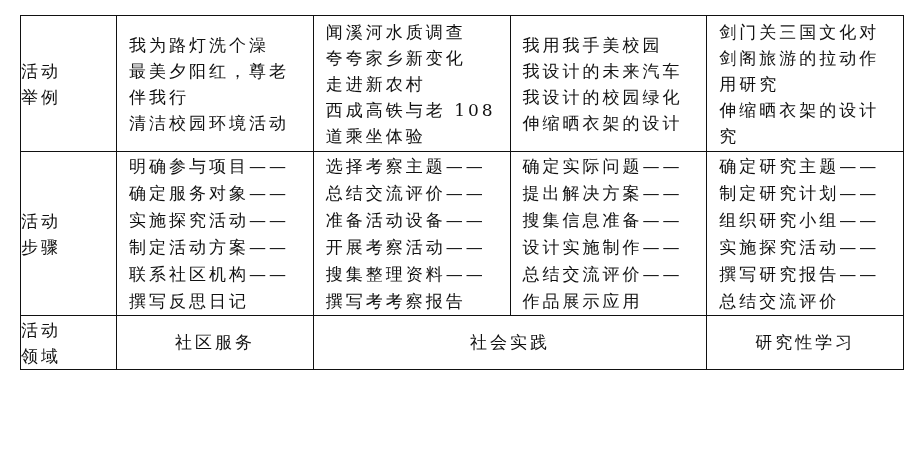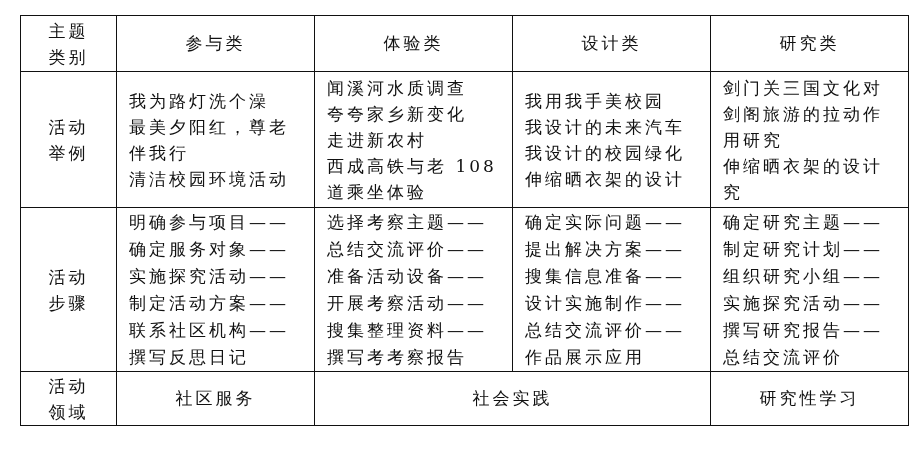--- a/index.html
+++ b/index.html
@@ -1,45 +1,35 @@
 <!DOCTYPE html>
 <html><head>
   <meta charset="utf-8">
   <style>
     html, body { margin: 0; padding: 0; background: #ffffff; }
     body { width: 918px; height: 450px; position: relative; overflow: hidden;
            font-family: "DejaVu Serif", "Liberation Serif", serif; color: #111; }
     table.grid { position: absolute; left: 20px; top: 15px; border-collapse: collapse; table-layout: fixed; width: 884px; }
     table.grid td { border: 1.5px solid #111; padding: 0; vertical-align: middle; font-size: 17px; letter-spacing: 3px; }
-    .c0 { width: 95px; text-align: center; line-height: 26px; }
+    .c0 { width: 95px; text-align: left; line-height: 26px; }
     .c { width: 197px; }
     .hdr { height: 55px; text-align: center; }
     .r-ex { height: 136px; }
     .r-st { height: 164px; }
     .r-dom { height: 54px; text-align: center; }
     .lines { padding-left: 12px !important; }
     .lines div { line-height: 27px; white-space: nowrap; }
     .ex-pad div { line-height: 26px; }
     .center { text-align: center; margin-left: 8px; }
   </style>
 </head>
 <body>
 
 <table class="grid">
   <tbody>
-      <tr>
-    <td class="c0 hdr">
-      <div>主题</div>
-      <div>类别</div>
-    </td>
-    <td class="c hdr">参与类</td>
-    <td class="c hdr">体验类</td>
-    <td class="c hdr">设计类</td>
-    <td class="c hdr">研究类</td>
-  </tr>
 
   <tr class="r-ex">
     <td class="c0">
       <div>活动</div>
       <div>举例</div>
     </td>
     <td class="lines ex-pad">
       <div>我为路灯洗个澡</div>
       <div>最美夕阳红，尊老</div>
       <div>伴我行</div>

